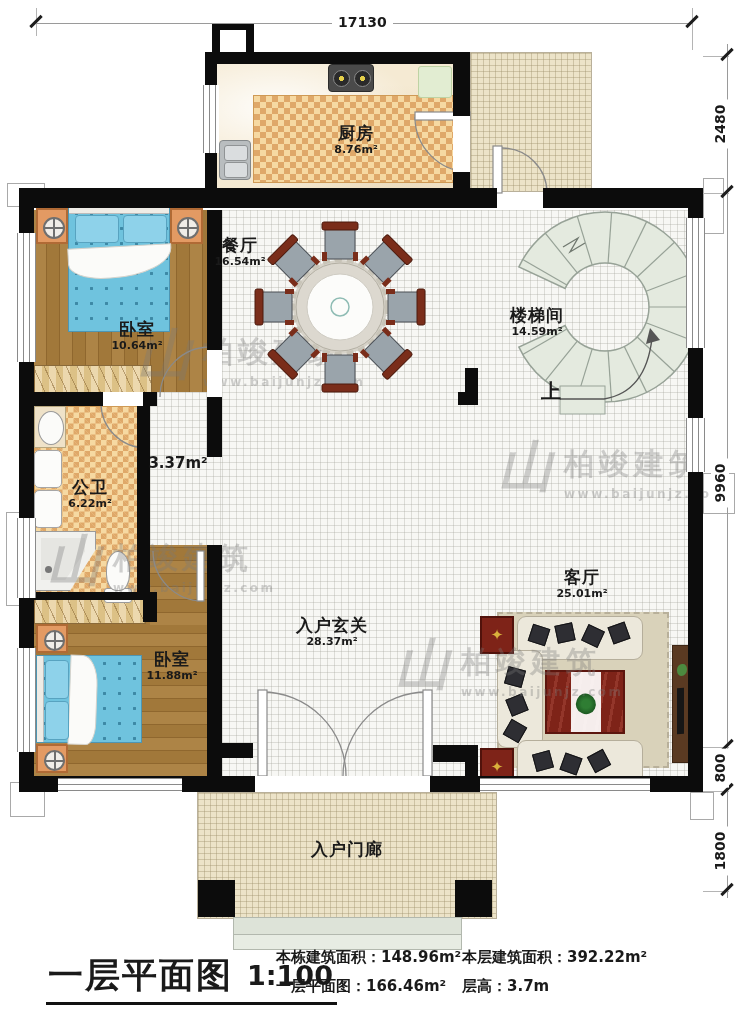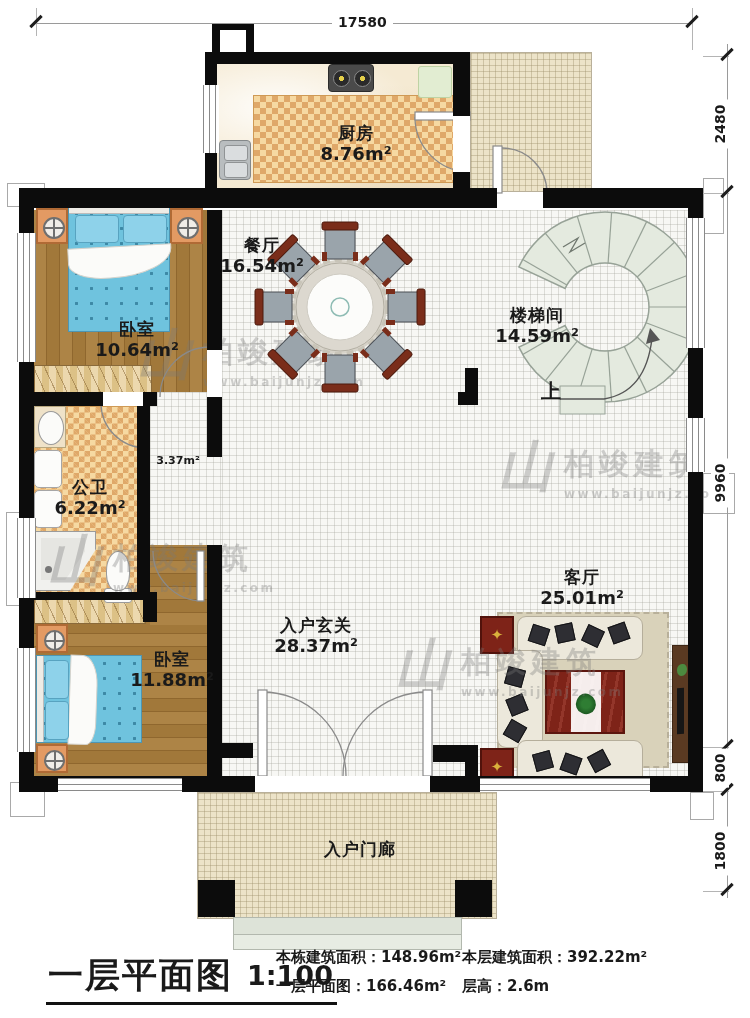--- a/index.html
+++ b/index.html
@@ -39,21 +39,21 @@
     background:linear-gradient(#6f6f6f 0 0) center/100% 2px no-repeat,
                linear-gradient(#6f6f6f 0 0) center/2px 100% no-repeat,#f0ede8}
   .nstand{position:absolute;z-index:10;background:#e39a63;border:2px solid #b06a35;box-sizing:border-box}
   .pillow{position:absolute;background:#8ed2ea;border:1px solid #58a3c0;border-radius:4px;z-index:11}
   .dkpillow{position:absolute;width:16px;height:16px;background:#2e2e33;border:1px solid #141416;z-index:12}
   .sofaseg{position:absolute;background:#ece8db;border:1.5px solid #b5ae9b;border-radius:9px;z-index:11;box-sizing:border-box}
   .burner{position:absolute;width:15px;height:15px;border-radius:50%;
     background:radial-gradient(#e4cf4a 0 2.5px,#2a2a2a 2.6px);border:1px solid #888}
   .rlabel{position:absolute;z-index:40;text-align:center;transform:translateX(-50%);line-height:1.15;white-space:nowrap}
   .rlabel .nm{font-size:17px;font-weight:bold;letter-spacing:1px}
-  .rlabel .ar{font-size:18px;font-weight:bold}
+  .rlabel .ar{font-size:11px;font-weight:bold}
   .wm{position:absolute;display:flex;align-items:flex-start;gap:7px;z-index:18;
       color:rgba(120,120,120,.34);pointer-events:none;white-space:nowrap}
   .wm .logo{font-size:54px;line-height:.85;font-weight:bold;transform:skewX(-14deg)}
   .wm .t1{font-size:30px;font-weight:bold;letter-spacing:5px}
   .wm .t2{font-size:12px;font-weight:bold;letter-spacing:2.5px;margin-top:2px}
   .dimline{position:absolute;background:#9a9a9a;z-index:39}
   .extline{position:absolute;background:#b4b4b4;z-index:39}
   .tick{position:absolute;width:16px;height:3px;background:#1d1d1d;transform:rotate(-45deg);z-index:40}
   .hdim{position:absolute;z-index:41;font-size:14px;font-weight:bold;background:#fff;padding:0 6px;white-space:nowrap}
   .vdim{position:absolute;z-index:41;font-size:14px;font-weight:bold;background:#fff;padding:1px 5px;
@@ -269,52 +269,52 @@
 <div class="ledge" style="left:6px;top:512px;width:13px;height:92px"></div>
 <div class="ledge" style="left:10px;top:782px;width:33px;height:33px"></div>
 <div class="ledge" style="left:703px;top:178px;width:19px;height:54px"></div>
 <div class="ledge" style="left:703px;top:473px;width:30px;height:39px"></div>
 <div class="ledge" style="left:690px;top:792px;width:22px;height:26px"></div>
 
 <div class="rlabel" style="left:356px;top:124px">
   <div class="nm">厨房</div>
   <div class="ar">8.76m²</div>
 </div>
-<div class="rlabel" style="left:262px;top:236px">
+<div class="rlabel" style="left:240px;top:236px">
   <div class="nm">餐厅</div>
   <div class="ar">16.54m²</div>
 </div>
 <div class="rlabel" style="left:137px;top:320px">
   <div class="nm">卧室</div>
   <div class="ar">10.64m²</div>
 </div>
 <div class="rlabel" style="left:537px;top:306px">
   <div class="nm">楼梯间</div>
   <div class="ar">14.59m²</div>
 </div>
 <div class="rlabel" style="left:90px;top:478px">
   <div class="nm">公卫</div>
   <div class="ar">6.22m²</div>
 </div>
 <div class="rlabel" style="left:178px;top:455px">
-  <div class="ar" style="font-size:11px">3.37m²</div>
-</div>
-<div class="rlabel" style="left:316px;top:616px">
+  <div class="ar" style="font-size:15px">3.37m²</div>
+</div>
+<div class="rlabel" style="left:332px;top:616px">
   <div class="nm">入户玄关</div>
   <div class="ar">28.37m²</div>
 </div>
 <div class="rlabel" style="left:582px;top:568px">
   <div class="nm">客厅</div>
   <div class="ar">25.01m²</div>
 </div>
 <div class="rlabel" style="left:172px;top:650px">
   <div class="nm">卧室</div>
   <div class="ar">11.88m²</div>
 </div>
-<div class="rlabel" style="left:360px;top:840px">
+<div class="rlabel" style="left:347px;top:840px">
   <div class="nm">入户门廊</div>
 </div>
 <div class="upl" style="left:541px;top:378px">上</div>
 
 <div class="wm" style="left:142px;top:332px">
   <span class="logo">山</span>
   <span>
     <div class="t1">柏竣建筑</div>
     <div class="t2">www.baijunjz.com</div>
   </span>
@@ -339,21 +339,21 @@
     <div class="t1">柏竣建筑</div>
     <div class="t2">www.baijunjz.com</div>
   </span>
 </div>
 
 <div class="dimline" style="left:36px;top:23px;width:656px;height:1px"></div>
 <div class="extline" style="left:36px;top:8px;width:1px;height:28px"></div>
 <div class="extline" style="left:692px;top:8px;width:1px;height:42px"></div>
 <div class="tick" style="left:28px;top:20px"></div>
 <div class="tick" style="left:684px;top:20px"></div>
-<div class="hdim" style="left:332px;top:14px">17580</div>
+<div class="hdim" style="left:332px;top:14px">17130</div>
 
 <div class="dimline" style="left:727px;top:44px;width:1px;height:854px"></div>
 <div class="extline" style="left:703px;top:56px;width:26px;height:1px"></div>
 <div class="extline" style="left:703px;top:193px;width:26px;height:1px"></div>
 <div class="extline" style="left:703px;top:747px;width:26px;height:1px"></div>
 <div class="extline" style="left:703px;top:791px;width:26px;height:1px"></div>
 <div class="extline" style="left:703px;top:891px;width:26px;height:1px"></div>
 <div class="tick" style="left:719px;top:53px"></div>
 <div class="tick" style="left:719px;top:190px"></div>
 <div class="tick" style="left:719px;top:744px"></div>
@@ -371,14 +371,14 @@
 <div class="stat" style="left:276px;top:948px">
   <span>本栋建筑面积：</span><span>148.96m²</span>
 </div>
 <div class="stat" style="left:462px;top:948px">
   <span>本层建筑面积：</span><span>392.22m²</span>
 </div>
 <div class="stat" style="left:276px;top:977px">
   <span>一层平面图：</span><span>166.46m²</span>
 </div>
 <div class="stat" style="left:462px;top:977px">
-  <span>层高：</span><span>2.6m</span>
+  <span>层高：</span><span>3.7m</span>
 </div>
 
 </body></html>

